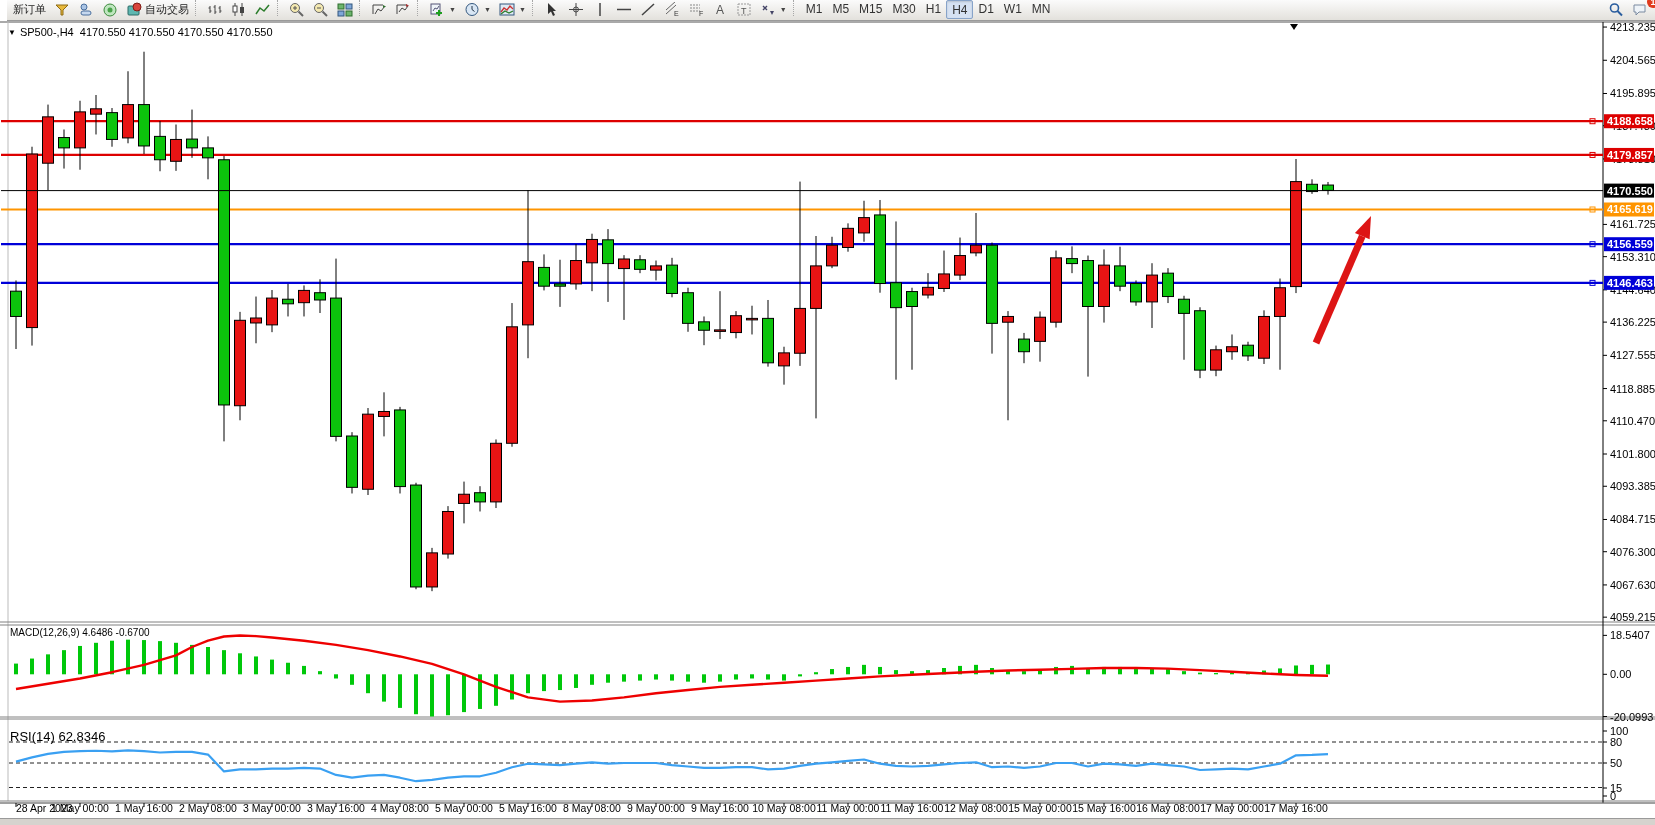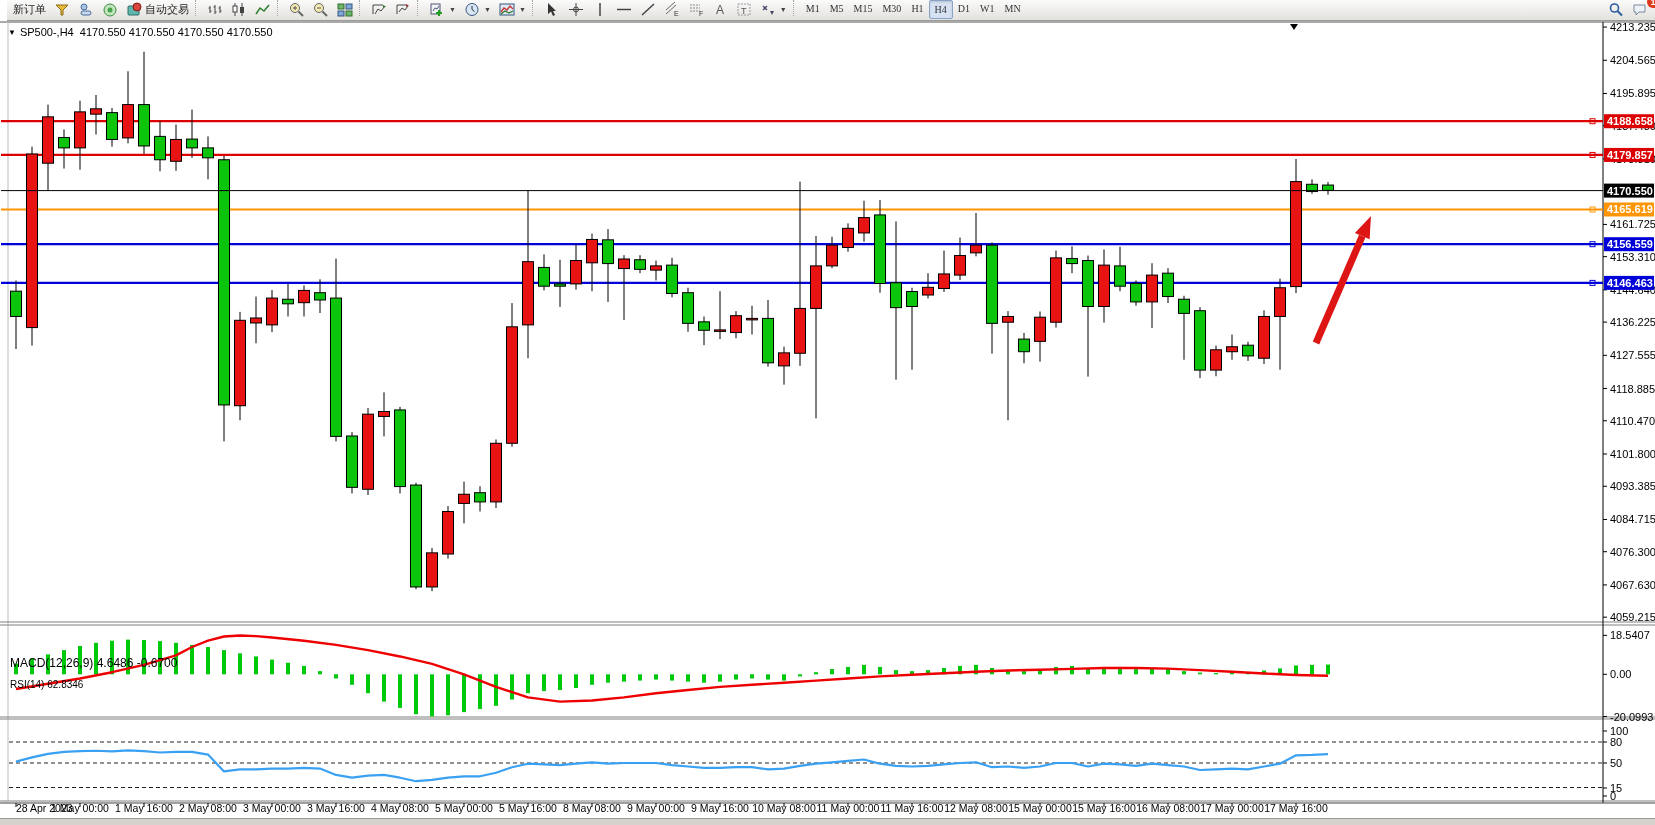--- a/index.html
+++ b/index.html
@@ -4,36 +4,36 @@
 <style>
   html,body{margin:0;padding:0;background:#d6d3ce;font-family:"Liberation Sans",sans-serif;}
   #app{position:relative;width:1655px;height:825px;background:#fff;overflow:hidden;}
   
   #toolbar{position:absolute;left:0;top:0;width:1655px;height:21px;
     background:linear-gradient(#fbfbfb,#e3e1dc);border-bottom:1px solid #9a9a9a;
     display:flex;padding:0 2px;box-sizing:border-box;font-size:11px;color:#222;margin-left:7px;}
   .tb-btn{display:flex;align-items:center;gap:3px;height:18px;padding:0 4px;border-radius:2px;cursor:default;}
   .tb-sep{width:5px;height:16px;margin:0 2px;border-left:1px dotted #a7a7a7;}
   .tb-text{white-space:nowrap;}
-  .tf-btn{font-size:10px;padding:0 5px;height:17px;display:flex;align-items:center;border-radius:2px;color:#333;font-family:Liberation Serif, serif;}
+  .tf-btn{font-size:12px;padding:0 5px;height:17px;display:flex;align-items:center;border-radius:2px;color:#333;}
   .tf-btn.active{background:#d6e2f3;border:1px solid #87a3c9;box-shadow:inset 0 1px 2px rgba(0,0,0,.15);}
   .caret{font-size:7px;color:#444;margin-left:1px;}
   .spacer{flex:1;}
   .chat-wrap{position:relative;margin-right:8px;}
   .chat-badge{position:absolute;top:-4px;right:-7px;background:#e03a1e;color:#fff;border-radius:7px;
     font-size:9px;min-width:12px;height:12px;line-height:12px;text-align:center;font-weight:bold;}
   .ticon{display:block;}
   
   #chart-wrap{position:absolute;left:0;top:21px;width:1655px;height:804px;background:#fff;}
   #chart-svg{position:absolute;left:0;top:0;}
   .overlay-label{position:absolute;font-size:11px;color:#000;white-space:nowrap;pointer-events:none;}
   #symbol-title{left:8px;top:5px;font-weight:normal;font-size:11px;}
   #symbol-title .tri{font-size:8px;margin-right:4px;vertical-align:1px;}
-  #macd-label{left:10px;top:635px;font-size:12px;}
-  #rsi-label{left:10px;top:658px;font-size:10px;}
+  #macd-label{left:10px;top:606px;font-size:10px;}
+  #rsi-label{left:10px;top:708px;font-size:13px;}
   #bottom-strip{position:absolute;left:0;top:797px;width:1655px;height:7px;background:#d6d3ce;border-top:1px solid #9a9a9a;}
 </style>
 </head>
 <body>
 
 <div id="app">
   <div id="toolbar">
       <div class="tb-btn">
         <span class="tb-text">新订单</span>
       </div>

